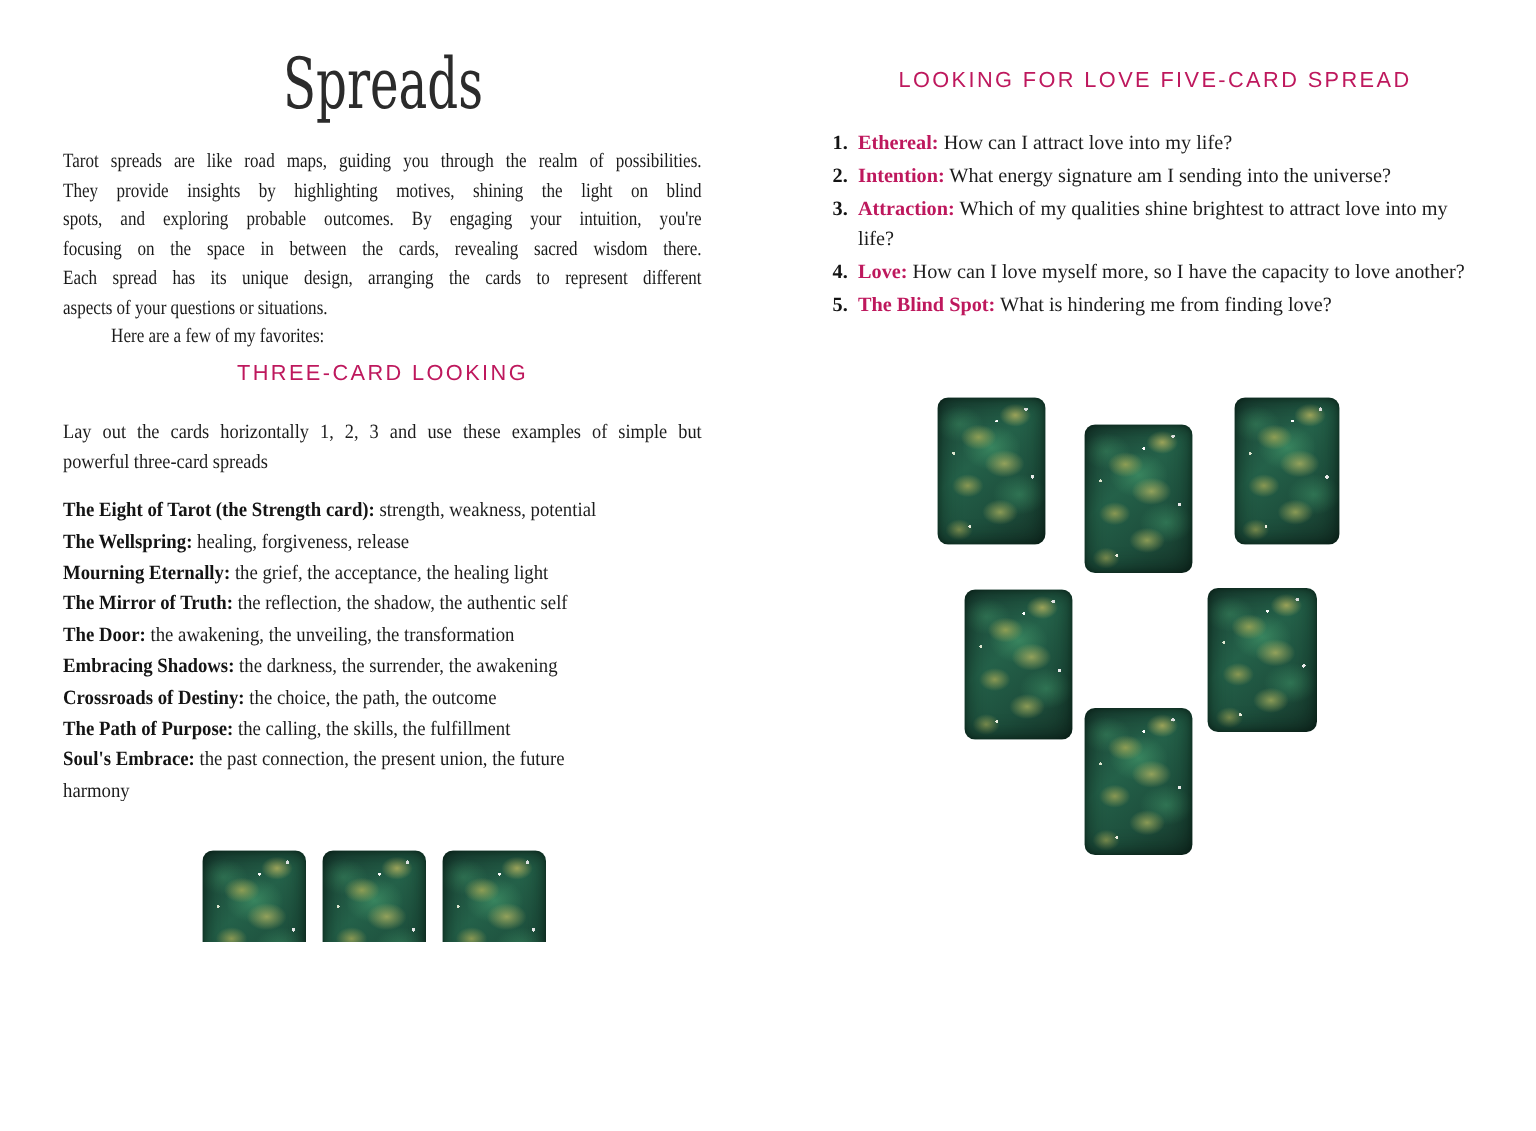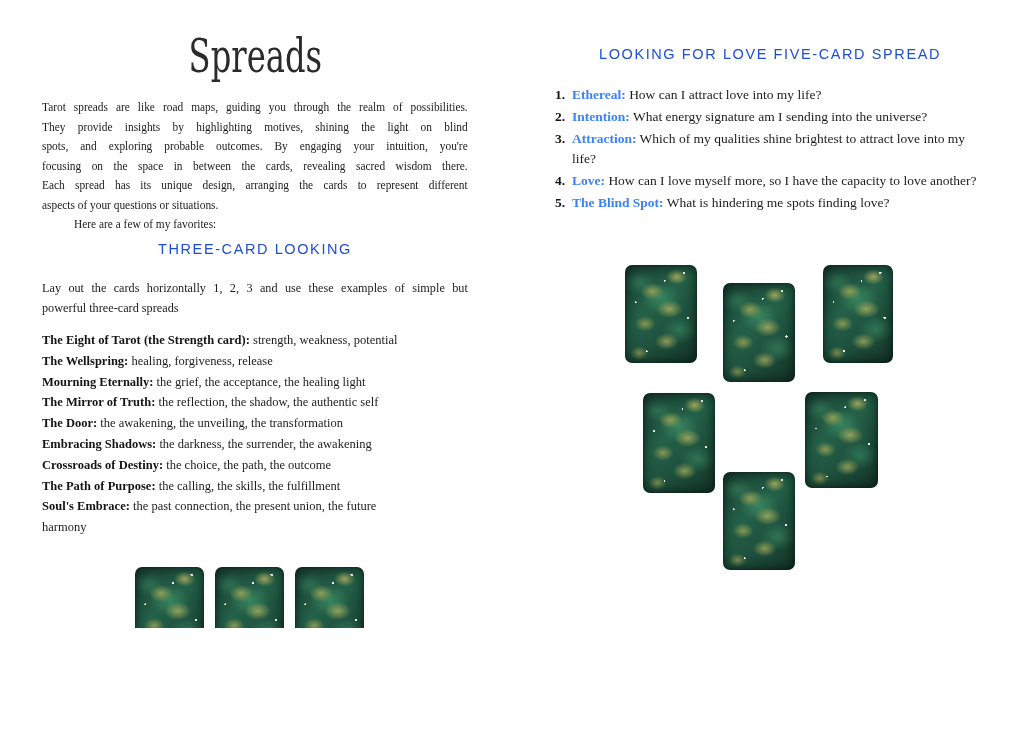--- a/index.html
+++ b/index.html
@@ -26,21 +26,21 @@
     transform:scaleX(0.843); transform-origin:left top;
     font-size:13.5px; line-height:19.5px; color:#1a1a1a;
   }
   .jline { text-align:justify; text-align-last:justify; white-space:nowrap; }
   .plainline { text-align:left; }
   .indentline { text-indent:38px; }
 
   .section-heading {
     position:absolute; left:0; width:100%; text-align:center;
     font-family:"Liberation Sans", sans-serif; font-weight:400;
-    font-size:14.5px; letter-spacing:1.6px; color:#1d4ed8;
+    font-size:14.5px; letter-spacing:1.6px; color:#be185d;
   }
   #pl-heading { top:241px; }
   .sintro-block {
     position:absolute; top:278px; left:0; width:470px;
     transform:scaleX(0.906); transform-origin:left top;
     font-size:13.5px; line-height:19.5px;
   }
   .spread-list {
     position:absolute; top:330px; left:0; width:460px;
     transform:scaleX(0.926); transform-origin:left top;
@@ -50,21 +50,21 @@
   .spread-desc { white-space:pre-line; }
 
   
   #pr-heading { top:46px; }
   .love-list {
     position:absolute; top:85px; left:0; width:430px;
     font-size:13.5px; line-height:20px;
   }
   .love-item { position:relative; padding-left:17px; margin-bottom:2px; }
   .love-item .num { position:absolute; left:0; top:0; font-weight:bold; color:#141414; }
-  .love-item .b { font-weight:bold; color:#3b82f6; }
+  .love-item .b { font-weight:bold; color:#be185d; }
 
   
   .tarot-card {
     position:absolute; border-radius:7px;
     background-color:#20513f;
     background-image:
       radial-gradient(circle 1.2px at 82% 8%,  #ffffff 99%, transparent),
       radial-gradient(circle 1px   at 15% 38%, #e9f1da 99%, transparent),
       radial-gradient(circle 1.2px at 88% 54%, #ffffff 99%, transparent),
       radial-gradient(circle 1px   at 30% 88%, #f5f8e8 99%, transparent),
@@ -170,21 +170,21 @@
       <div class="love-item">
         <span class="num">2.</span><span class="b">Intention:</span><span> What energy signature am I sending into the universe?</span>
       </div>
       <div class="love-item">
         <span class="num">3.</span><span class="b">Attraction:</span><span> Which of my qualities shine brightest to attract love into my life?</span>
       </div>
       <div class="love-item">
         <span class="num">4.</span><span class="b">Love:</span><span> How can I love myself more, so I have the capacity to love another?</span>
       </div>
       <div class="love-item">
-        <span class="num">5.</span><span class="b">The Blind Spot:</span><span> What is hindering me spots finding love?</span>
+        <span class="num">5.</span><span class="b">The Blind Spot:</span><span> What is hindering me from finding love?</span>
       </div>
     </div>
 
     <div class="tarot-card" id="rc1"></div>
     <div class="tarot-card" id="rc2"></div>
     <div class="tarot-card" id="rc3"></div>
     <div class="tarot-card" id="rc4"></div>
     <div class="tarot-card" id="rc5"></div>
     <div class="tarot-card" id="rc6"></div>
 

